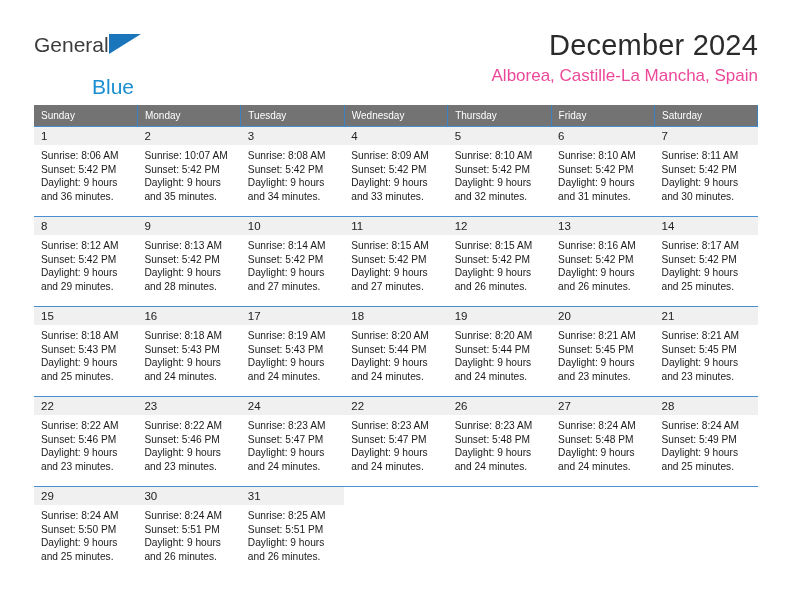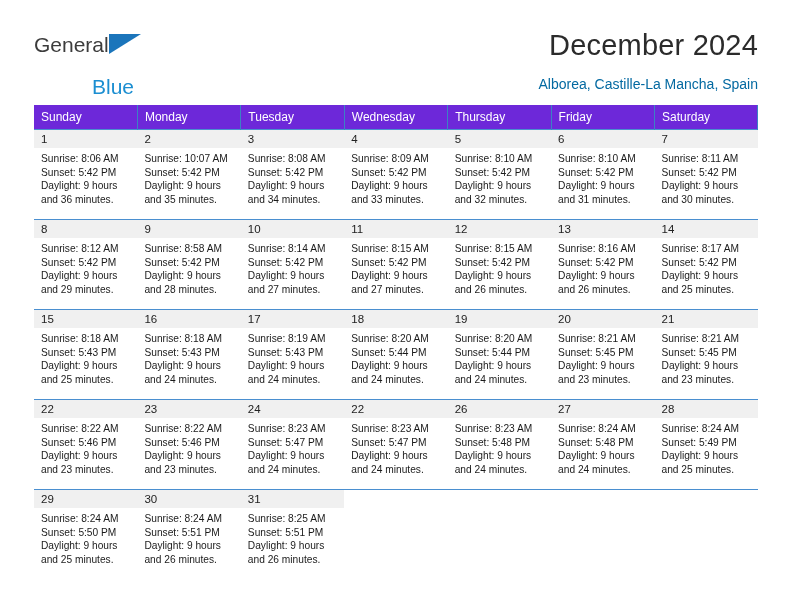--- a/index.html
+++ b/index.html
@@ -76,41 +76,41 @@
     text-align: right;
   }
   .cal-title {
     font-size: 29px;
     color: #2b2b2b;
     font-weight: normal;
     line-height: 34px;
     letter-spacing: 0.2px;
   }
   .cal-subtitle {
-    font-size: 14px;
-    color: #0369a1;
+    font-size: 17px;
+    color: #ec4899;
     line-height: 20px;
-    margin-top: 12px;
+    margin-top: 4px;
   }
 
   
   .calendar {
     position: absolute;
     left: 34px;
     top: 105px;
     width: 724px;
     border-collapse: collapse;
     table-layout: fixed;
   }
   .calendar col { width: 103.43px; }
 
   .calendar thead th {
-    background: #6d28d9;
+    background: #737373;
     color: #ffffff;
-    font-size: 12px;
+    font-size: 10px;
     font-weight: normal;
     text-align: left;
     padding: 5px 0 5px 7px;
     height: 20px;
     box-sizing: border-box;
     border-right: 1px solid #3b82c4;
   }
 
   .wk-row > td {
     vertical-align: top;
@@ -279,21 +279,21 @@
             <div>Sunset: 5:42 PM</div>
             <div>Daylight: 9 hours</div>
             <div>and 29 minutes.</div>
           </div>
             </div>
           </td>
         <td>
             <div class="cell">
           <div class="daynum">9</div>
           <div class="details">
-            <div>Sunrise: 8:58 AM</div>
+            <div>Sunrise: 8:13 AM</div>
             <div>Sunset: 5:42 PM</div>
             <div>Daylight: 9 hours</div>
             <div>and 28 minutes.</div>
           </div>
             </div>
           </td>
         <td>
             <div class="cell">
           <div class="daynum">10</div>
           <div class="details">

